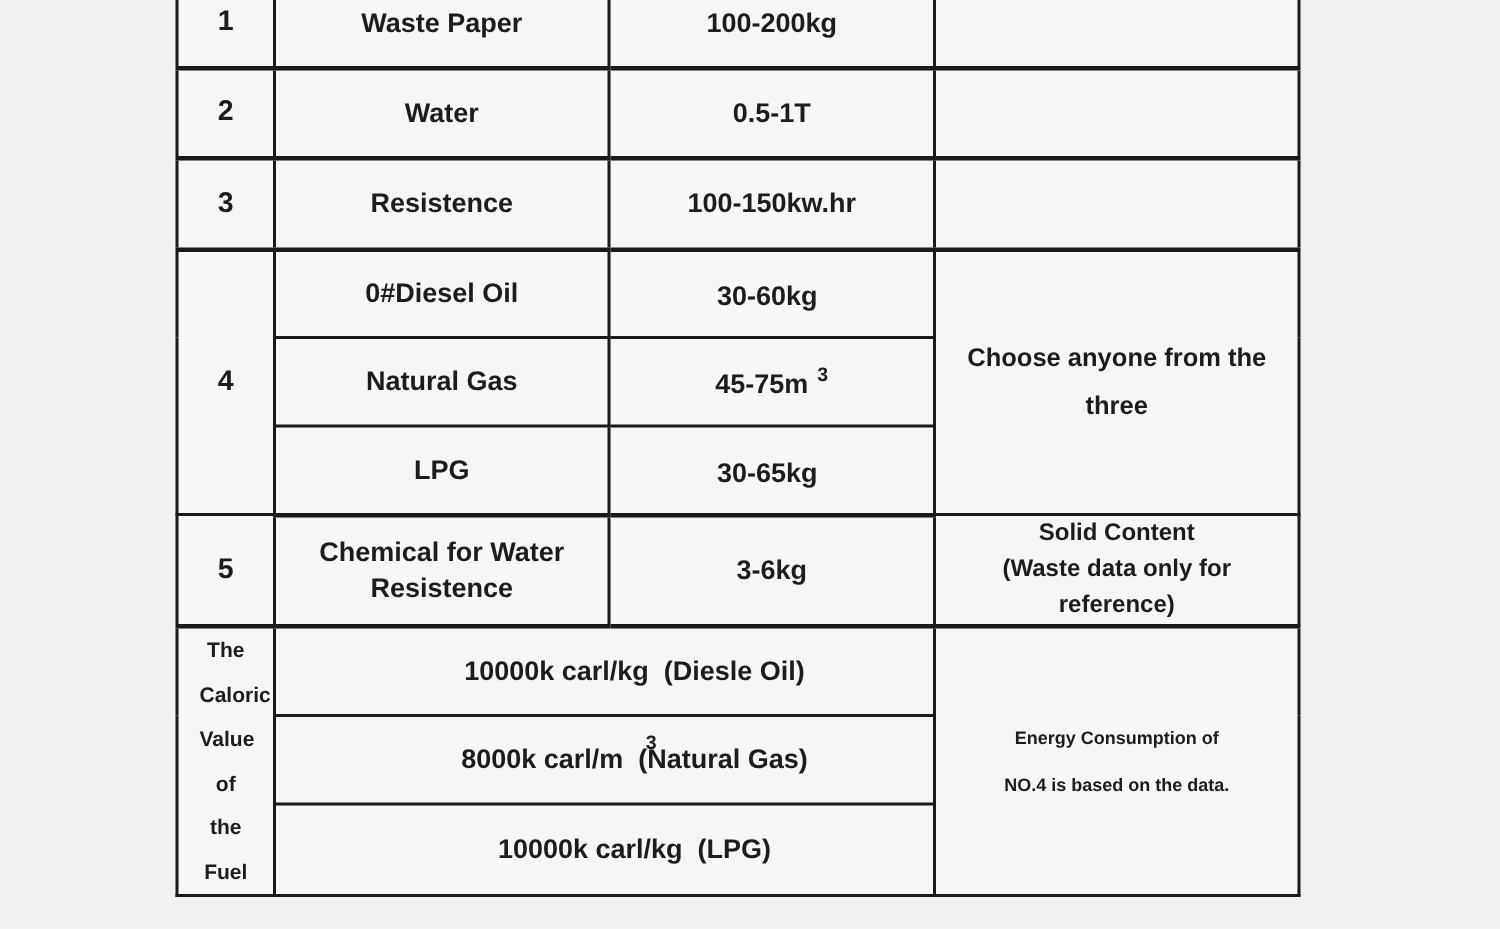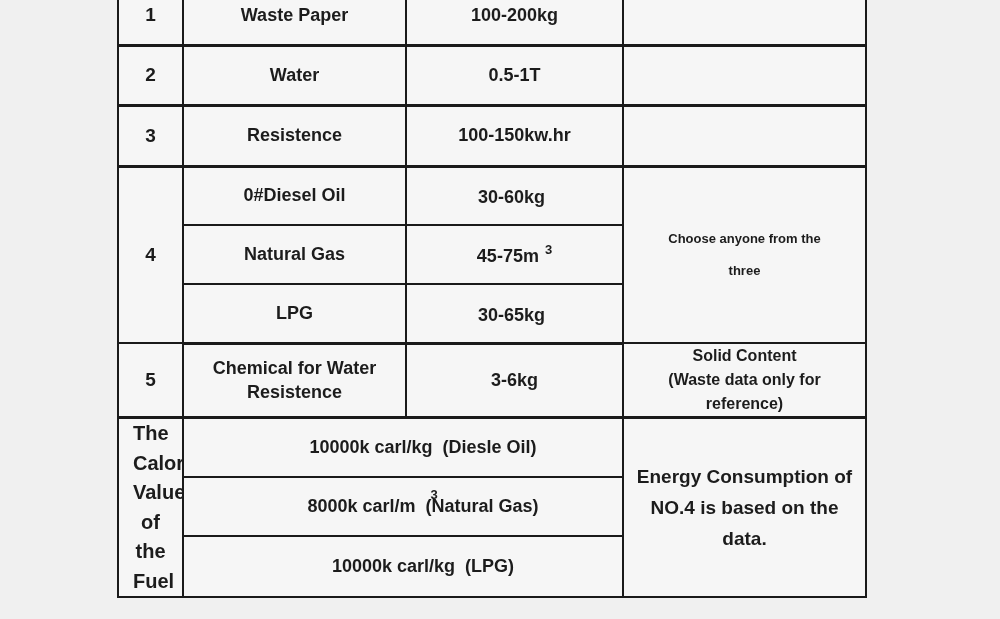--- a/index.html
+++ b/index.html
@@ -14,30 +14,30 @@
   }
   td{
     border:2px solid #1a1a1a;background:#f6f6f6;
     text-align:center;vertical-align:middle;
     font-size:18px;padding:0 4px;overflow:hidden;
   }
   tr.bb3 > td{border-bottom-width:3px;}
   .h57{height:57px}.h59{height:59px}.h60{height:60px}.h61{height:61px}
   td.num{font-size:19px;}
   .line{display:block;line-height:24px;}
-  .note4 .line{font-size:13px;line-height:32px;}
+  .note4 .line{font-size:17px;line-height:32px;}
   .solid .line{font-size:16px;line-height:24px;}
   .sup3{font-size:13px;vertical-align:8px;margin-left:6px;}
-  td.fuel-label{font-size:20px;padding:0 14px;}
+  td.fuel-label{font-size:14px;padding:0 14px;}
   .flabel-line{display:block;line-height:29.5px;}
   td.fuel-val{font-size:18px;padding-left:44px;}
   .sfx-wrap{position:relative;display:inline-block;}
   .sup-over{position:absolute;left:15px;top:-9px;font-size:13px;}
   .sfx{margin-left:10px;}
-  .energy .line{font-size:19px;line-height:31px;}
+  .energy .line{font-size:12px;line-height:31px;}
 </style>
 </head>
 <body>
 
 <div class="stage">
   <table class="spec">
     <colgroup>
       <col style="width:65px">
         <col style="width:223px">
         <col style="width:217px">

